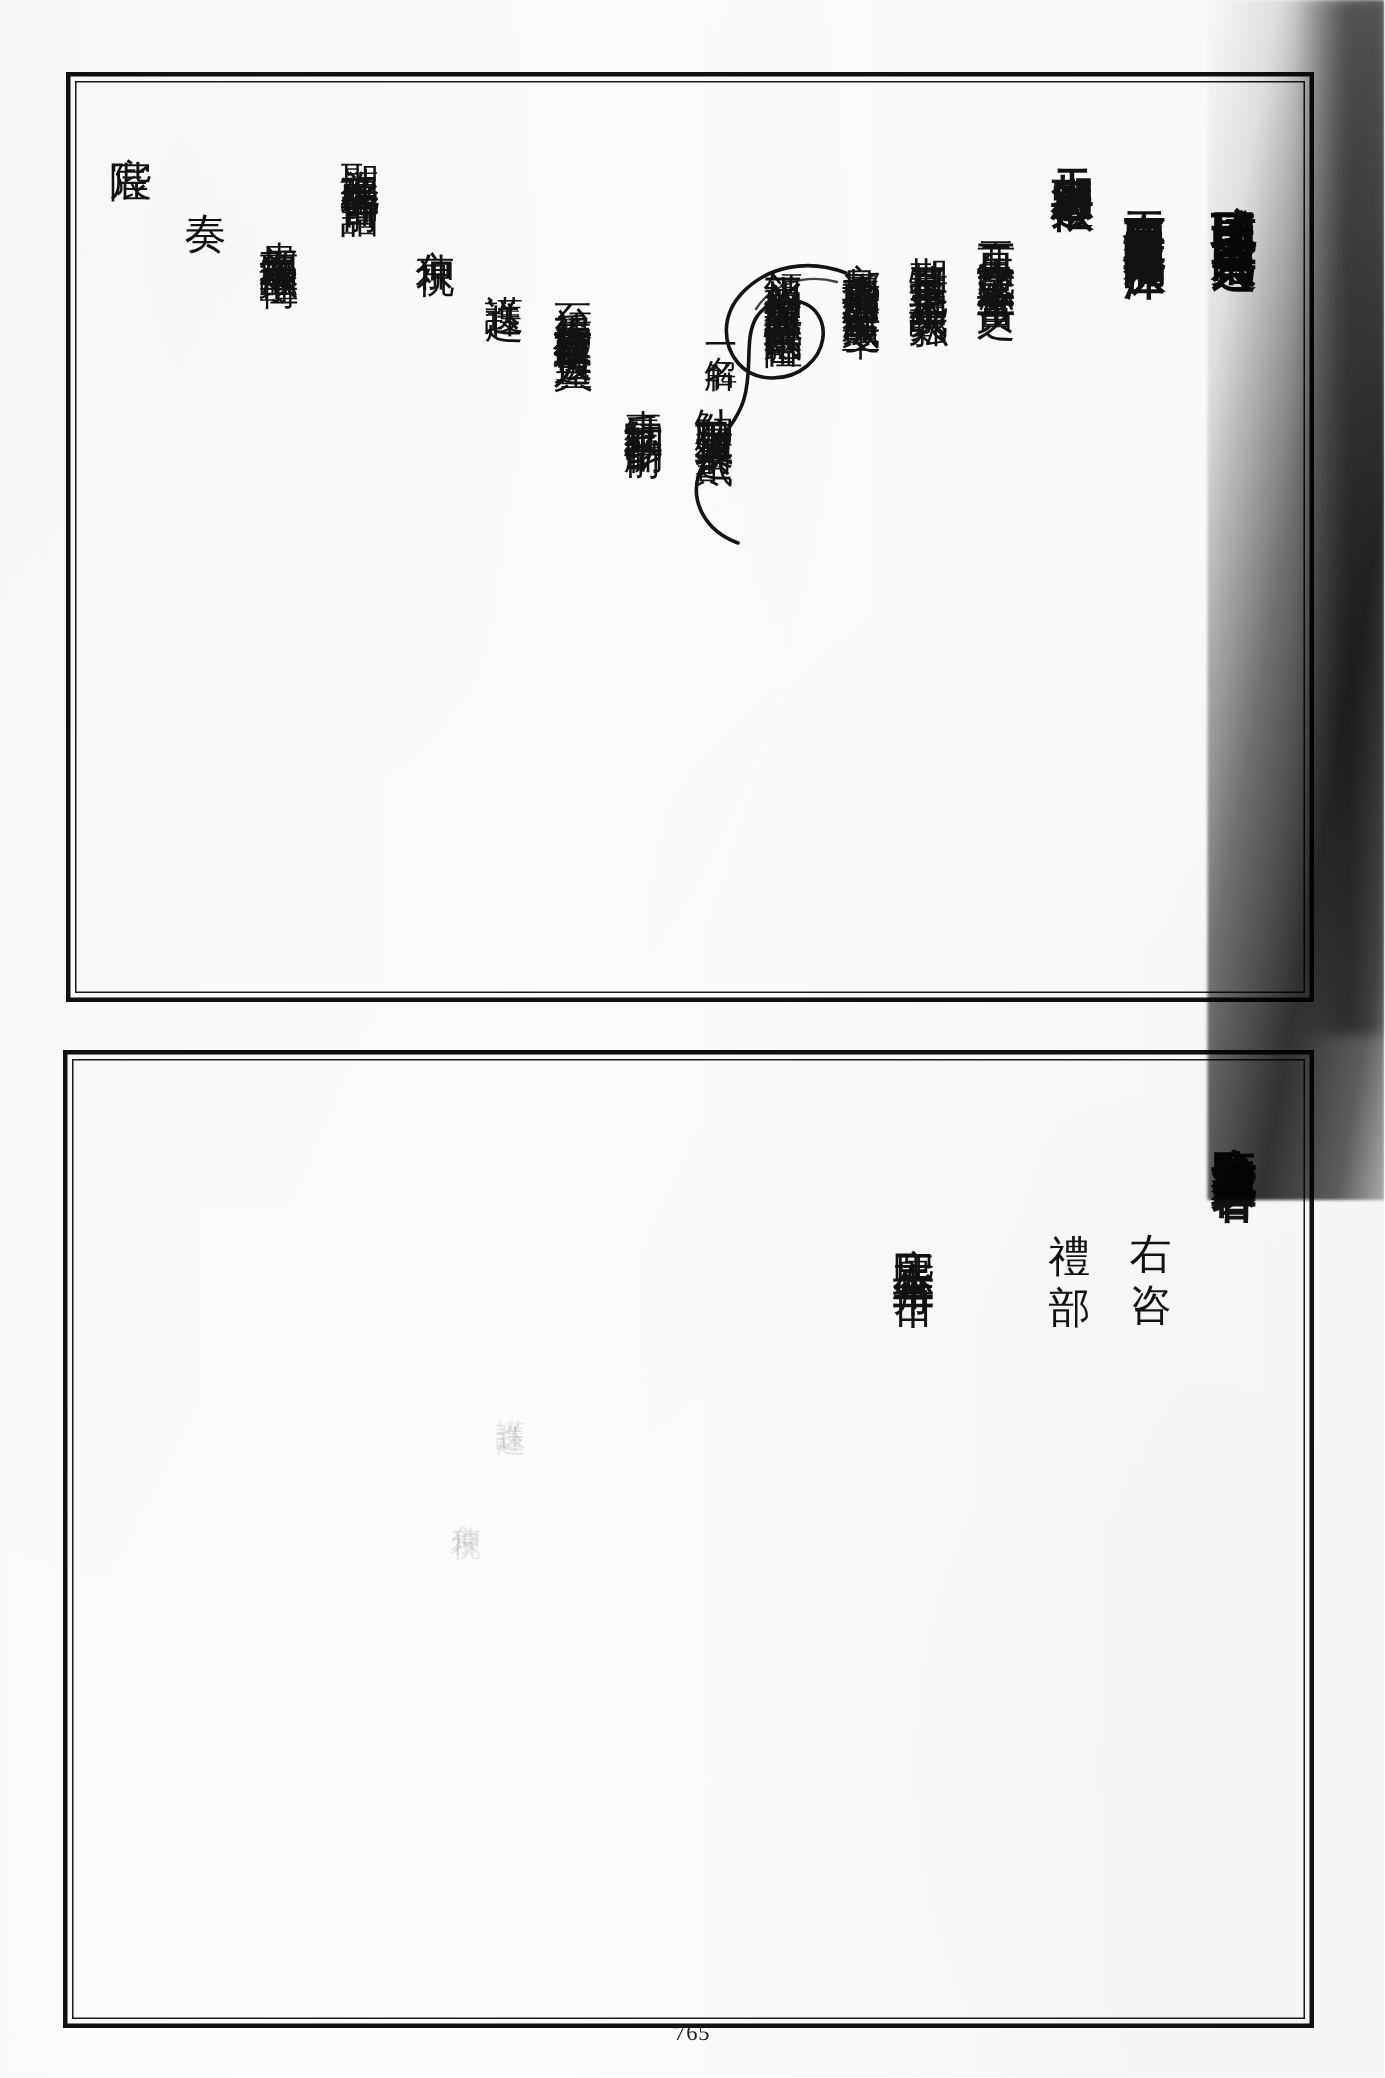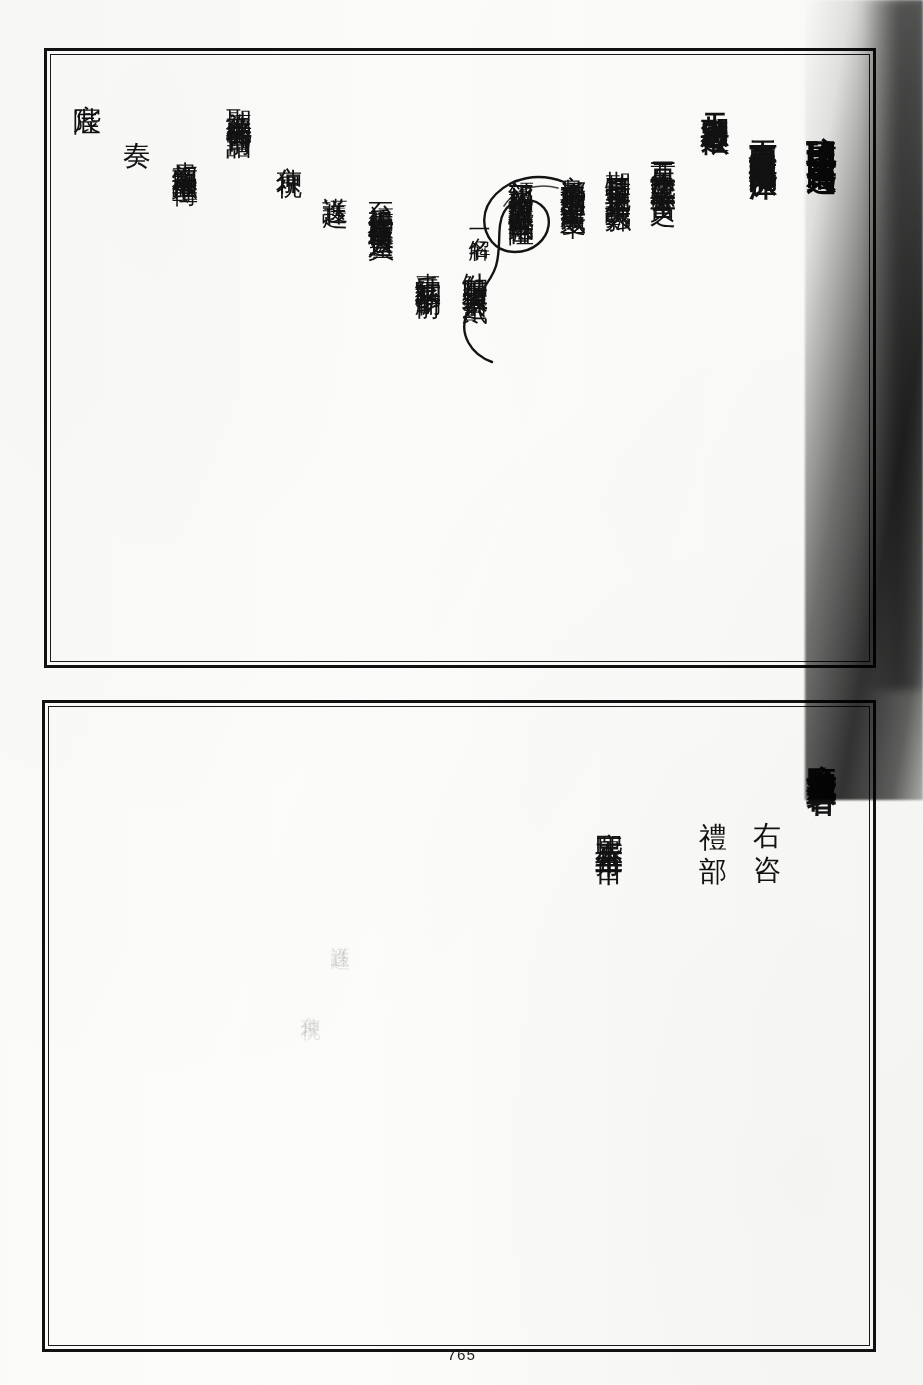--- a/index.html
+++ b/index.html
@@ -115,21 +115,21 @@
     width: 126px;
     height: 200px;
     pointer-events: none;
   }
   .page-number {
     position: absolute;
     left: 0;
     right: 0;
     top: 1348px;
     text-align: center;
-    font-family: Liberation Mono, monospace;
+    font-family: Liberation Serif, serif;
     font-size: 15px;
     color: #1a1a1a;
     letter-spacing: 0.04em;
   }
   
   .ghost {
     position: absolute;
     writing-mode: vertical-rl;
     text-orientation: upright;
     color: rgba(0,0,0,0.085);

